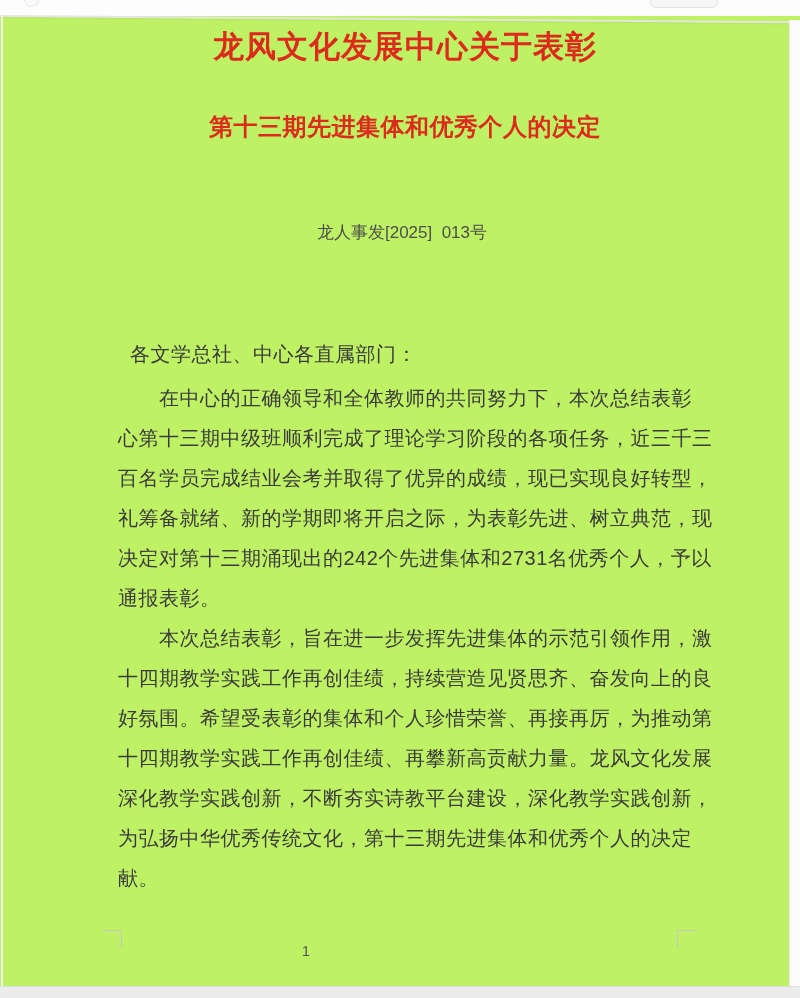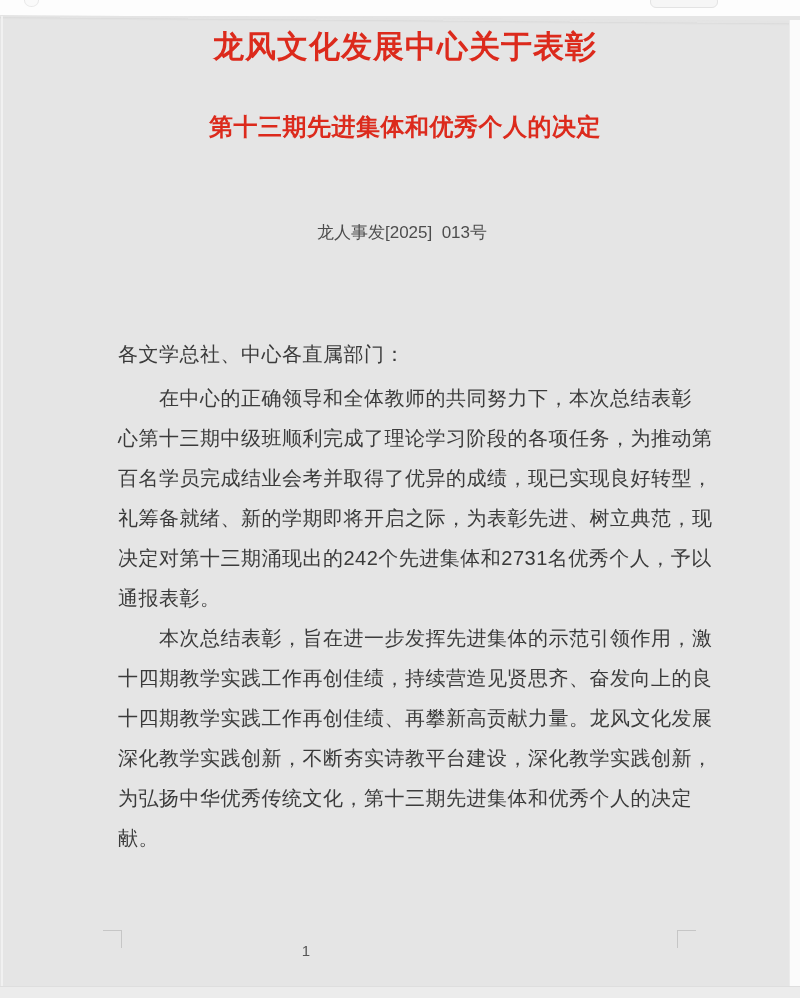--- a/index.html
+++ b/index.html
@@ -6,21 +6,21 @@
     margin: 0;
     padding: 0;
     background: #ffffff;
     font-family: "Liberation Sans", "DejaVu Sans", sans-serif;
   }
   .screen {
     position: relative;
     width: 800px;
     height: 998px;
     overflow: hidden;
-    background: #e5e5e5;
+    background: #bef264;
   }
   
   .top-strip {
     position: absolute;
     top: 0; left: 0;
     width: 100%;
     height: 16px;
     background: #fdfdfd;
   }
   .top-edge-line {
@@ -104,21 +104,21 @@
     position: absolute;
     top: 221px; left: 2px;
     width: 800px;
     text-align: center;
     font-size: 17px;
     color: #4d4d4d;
     white-space: pre;
   }
   .salutation {
     position: absolute;
-    top: 341px; left: 118px;
+    top: 341px; left: 130px;
     font-size: 20px;
     color: #3b3b3b;
     letter-spacing: 0.5px;
   }
   .body-block {
     position: absolute;
     top: 378px; left: 118px;
     width: 600px;
   }
   .line {
@@ -169,27 +169,28 @@
 
   <div class="title-1">龙风文化发展中心关于表彰</div>
   <div class="title-2">第十三期先进集体和优秀个人的决定</div>
 
   <div class="doc-number">龙人事发[2025]  013号</div>
 
   <div class="salutation">各文学总社、中心各直属部门：</div>
 
   <div class="body-block">
     <div class="line indent">在中心的正确领导和全体教师的共同努力下，本次总结表彰</div>
-    <div class="line">心第十三期中级班顺利完成了理论学习阶段的各项任务，为推动第</div>
+    <div class="line">心第十三期中级班顺利完成了理论学习阶段的各项任务，近三千三</div>
     <div class="line">百名学员完成结业会考并取得了优异的成绩，现已实现良好转型，</div>
     <div class="line">礼筹备就绪、新的学期即将开启之际，为表彰先进、树立典范，现</div>
     <div class="line">决定对第十三期涌现出的242个先进集体和2731名优秀个人，予以</div>
     <div class="line">通报表彰。</div>
     <div class="line indent">本次总结表彰，旨在进一步发挥先进集体的示范引领作用，激</div>
     <div class="line">十四期教学实践工作再创佳绩，持续营造见贤思齐、奋发向上的良</div>
+    <div class="line">好氛围。希望受表彰的集体和个人珍惜荣誉、再接再厉，为推动第</div>
     <div class="line">十四期教学实践工作再创佳绩、再攀新高贡献力量。龙风文化发展</div>
     <div class="line">深化教学实践创新，不断夯实诗教平台建设，深化教学实践创新，</div>
     <div class="line">为弘扬中华优秀传统文化，第十三期先进集体和优秀个人的决定</div>
     <div class="line">献。</div>
   </div>
 
   <div class="margin-mark left"></div>
   <div class="margin-mark right"></div>
 
   <div class="page-number">1</div>

